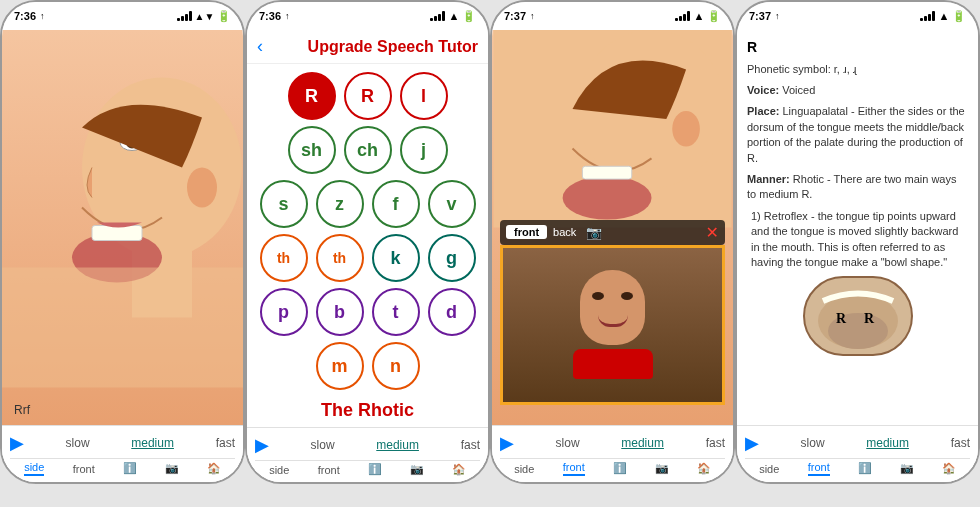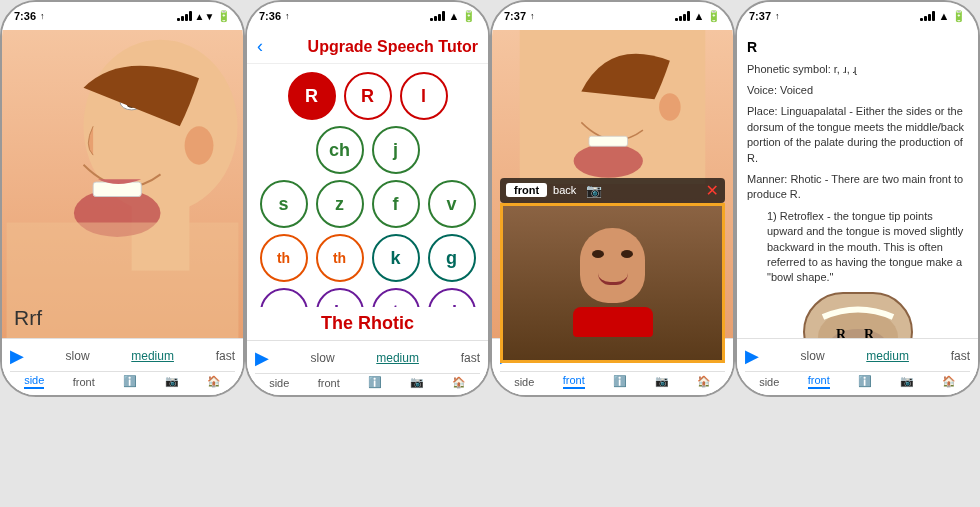--- a/index.html
+++ b/index.html
@@ -9,21 +9,21 @@
       display: flex;
       flex-direction: row;
       background: #e5e5e5;
       font-family: -apple-system, BlinkMacSystemFont, 'Helvetica Neue', Arial, sans-serif;
       overflow: hidden;
     }
 
     
     .phone {
       width: 245px;
-      height: 397px;
+      height: 484px;
       background: #f0f0f0;
       border-radius: 36px;
       border: 2px solid #999;
       overflow: hidden;
       display: flex;
       flex-direction: column;
       position: relative;
       flex-shrink: 0;
     }
 
@@ -70,21 +70,21 @@
     
     .anatomy-svg {
       width: 100%;
       height: 100%;
     }
 
     .label-rrf {
       position: absolute;
       bottom: 8px;
       left: 12px;
-      font-size: 21px;
+      font-size: 12px;
       font-weight: 500;
       color: #333;
     }
 
     
     .bottom-controls {
       background: #fff;
       border-top: 1px solid #e0e0e0;
       padding: 6px 8px;
     }
@@ -213,23 +213,23 @@
       font-size: 14px;
       font-weight: 700;
       color: #000;
       margin-bottom: 4px;
     }
     .text-section {
       margin-bottom: 6px;
       color: #333;
       font-size: 11px;
     }
-    .text-section strong { font-weight: 400; }
+    .text-section strong { font-weight: 700; }
     .bullet-item {
-      margin-left: 20px;
+      margin-left: 4px;
       margin-bottom: 4px;
       font-size: 11px;
       color: #333;
     }
   </style>
 </head>
 <body>
 
 <div class="phone">
   <div class="status-bar">
@@ -329,20 +329,21 @@
     </div>
     <div class="sound-grid">
 
       <div class="sound-row">
         <div class="sound-circle red filled">R</div>
         <div class="sound-circle red">R</div>
         <div class="sound-circle red">l</div>
       </div>
 
       <div class="sound-row">
+        <div class="sound-circle green">sh</div>
         <div class="sound-circle green">ch</div>
         <div class="sound-circle green">j</div>
       </div>
 
       <div class="sound-row">
         <div class="sound-circle green">s</div>
         <div class="sound-circle green">z</div>
         <div class="sound-circle green">f</div>
         <div class="sound-circle green">v</div>
       </div>
@@ -506,21 +507,21 @@
       <div class="text-section">
         <span>Phonetic symbol: r, ɹ, ɻ</span>
       </div>
       <div class="text-section">
         <strong>Voice:</strong><span> Voiced</span>
       </div>
       <div class="text-section">
         <strong>Place:</strong><span> Linguapalatal - Either the sides or the dorsum of the tongue meets the middle/back portion of the palate during the production of R.</span>
       </div>
       <div class="text-section">
-        <strong>Manner:</strong><span> Rhotic - There are two main front to produce R.</span>
+        <strong>Manner:</strong><span> Rhotic - There are two main ways to medium R.</span>
       </div>
       <div class="bullet-item">1) Retroflex - the tongue tip points upward and the tongue is moved slightly backward in the mouth. This is often referred to as having the tongue make a "bowl shape."</div>
 
       <div style="display:flex;justify-content:center;margin:6px 0;">
         <div style="width:110px;height:80px;background:#d4b896;border-radius:55px;border:2px solid #8B6343;position:relative;display:flex;align-items:center;justify-content:center;">
 
           <svg width="100" height="70" viewBox="0 0 100 70">
             <ellipse cx="50" cy="40" rx="40" ry="28" fill="#c9a882"></ellipse>
             <ellipse cx="50" cy="50" rx="30" ry="18" fill="#b8977a"></ellipse>
 

